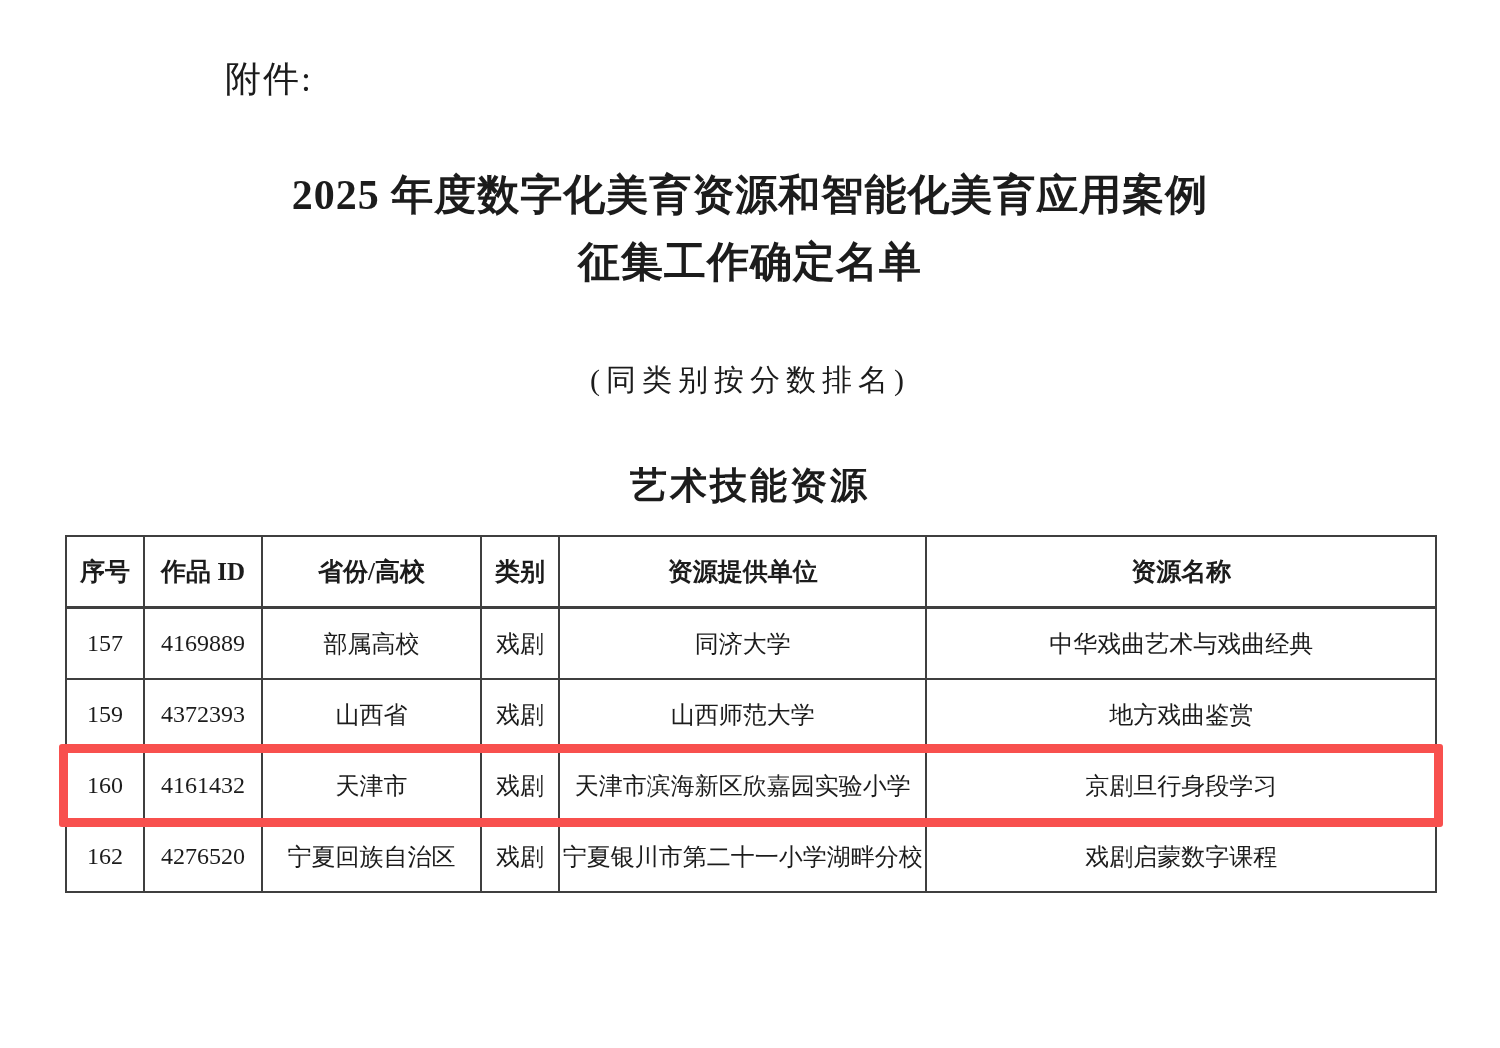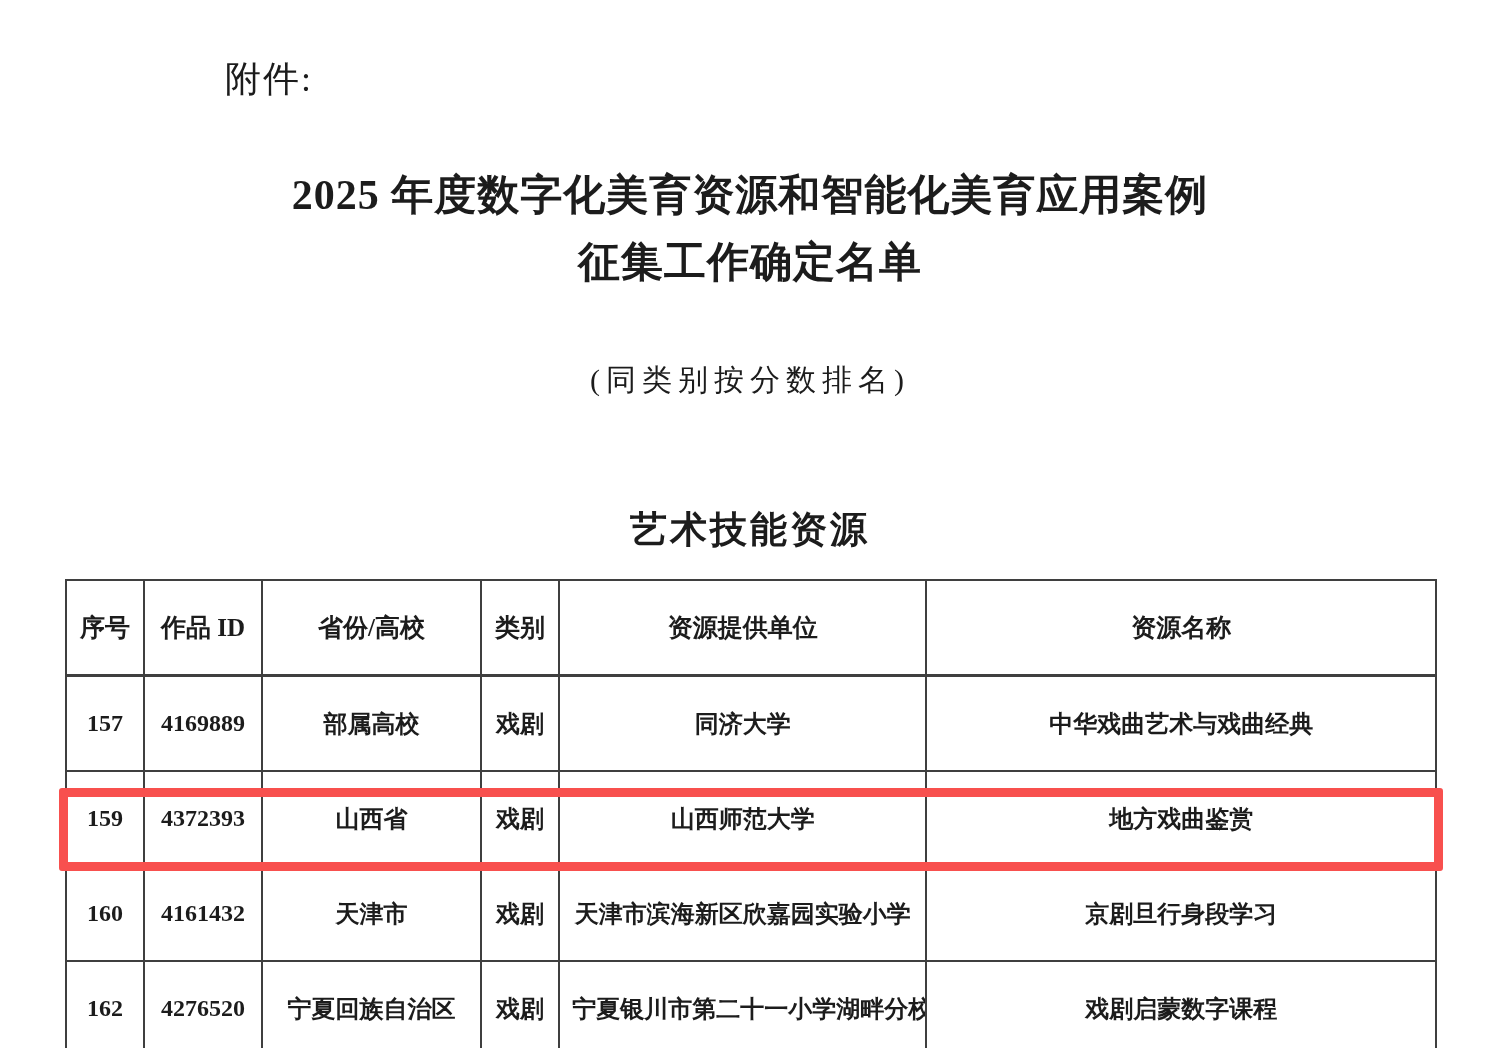--- a/index.html
+++ b/index.html
@@ -33,21 +33,21 @@
   .title1 { margin-top: 68px; }
   .title2 { margin-top: 14px; }
   .subtitle {
     text-align: center;
     margin-top: 72px;
     font-size: 30px;
     letter-spacing: 6px;
   }
   .section-title {
     text-align: center;
-    margin-top: 104px;
+    margin-top: 60px;
     font-family: "Liberation Sans", "DejaVu Sans", sans-serif;
     font-weight: bold;
     font-size: 37px;
     letter-spacing: 3px;
   }
   .table-wrap {
     position: relative;
     margin: 24px 0 0 65px;
     width: 1372px;
   }
@@ -60,34 +60,34 @@
   col.c1 { width: 5.7%; }
   col.c2 { width: 8.6%; }
   col.c3 { width: 16.0%; }
   col.c4 { width: 5.7%; }
   col.c5 { width: 26.8%; }
   col.c6 { width: 37.2%; }
   th, td {
     border: 2px solid #3f3f3f;
     text-align: center;
     vertical-align: middle;
-    padding: 12px;
+    padding: 0;
     white-space: nowrap;
     overflow: hidden;
     font-size: 24px;
   }
   thead th {
     height: 69px;
     font-weight: bold;
     font-size: 25px;
     border-bottom-width: 3px;
   }
   tbody td {
     height: 69px;
-    font-weight: bold;
+    font-weight: normal;
   }
   #highlight-box {
     position: absolute;
     box-sizing: border-box;
     border: 9px solid #f8504e;
     border-radius: 3px;
     pointer-events: none;
   }
 </style>
 </head>

